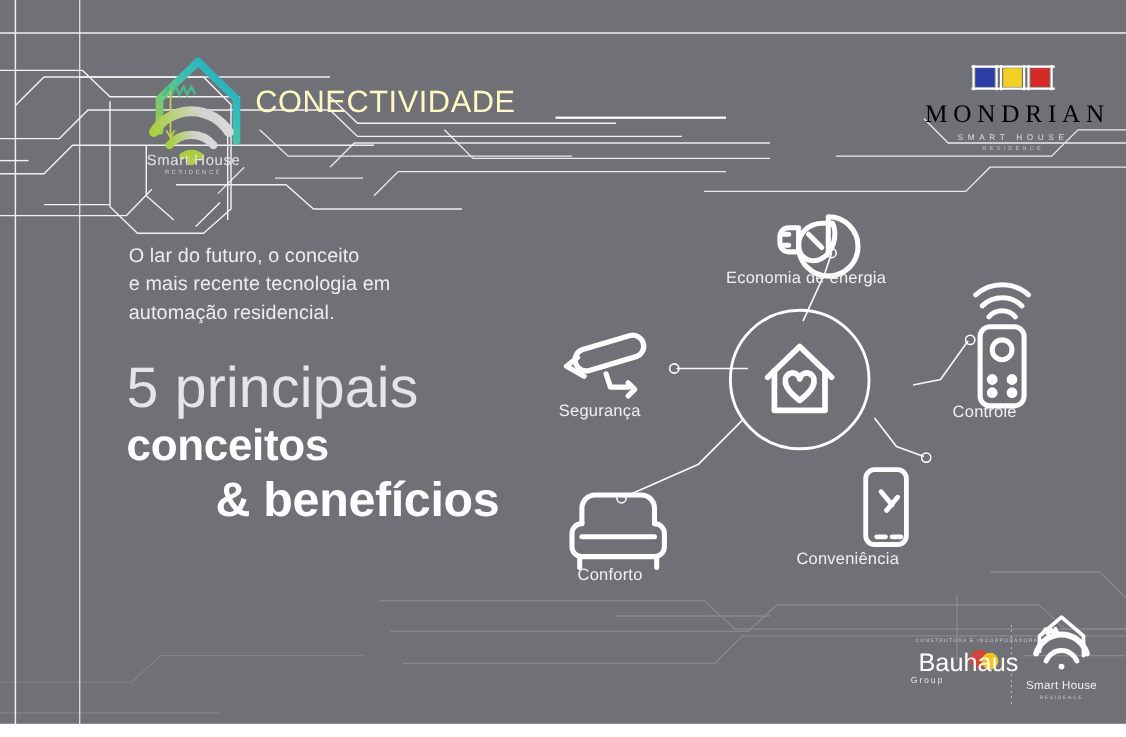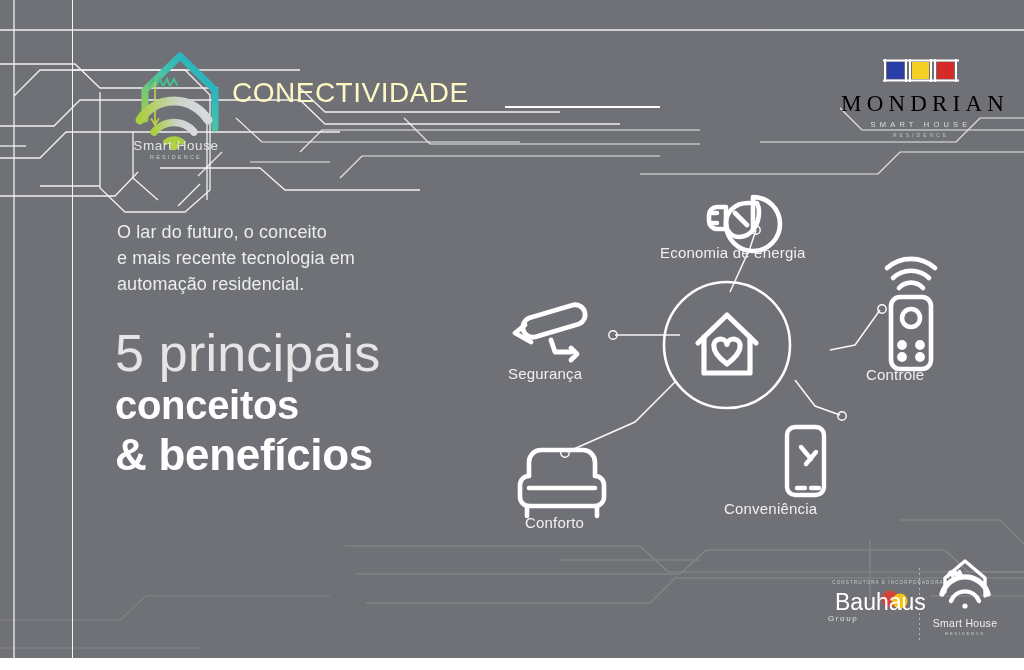--- a/index.html
+++ b/index.html
@@ -77,20 +77,21 @@
     font-size:52px; font-weight:300; line-height:1.08; letter-spacing:.2px;
     color:#e5e5e5;
   }
   .headline .l2 {
     font-size:40px; font-weight:bold; line-height:1.12; letter-spacing:-.3px;
     margin-top:2px;
   }
   .headline .l3 {
     font-size:44px; font-weight:bold; line-height:1.12; letter-spacing:-.3px;
     margin-top:2px;
+    text-align:center;
   }
 
   
   .diagram { position:absolute; left:495px; top:170px; width:520px; height:380px; }
   .diagram svg { width:100%; height:100%; display:block; overflow:visible; }
   .node-label {
     position:absolute; color:#f0f0f1; font-size:15px; letter-spacing:.2px;
     white-space:nowrap; font-weight:400;
   }
   .lbl-energia  { left:660px; top:244px; }

